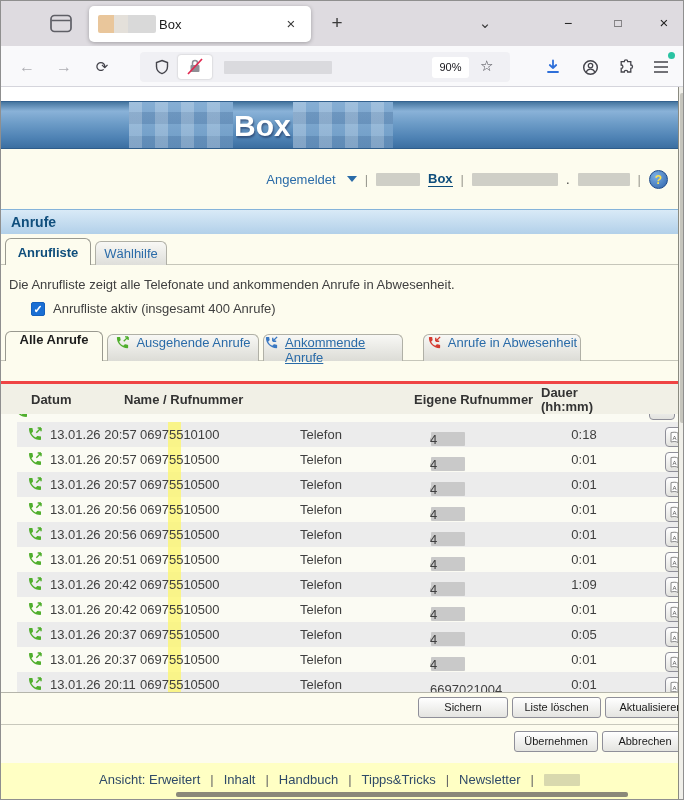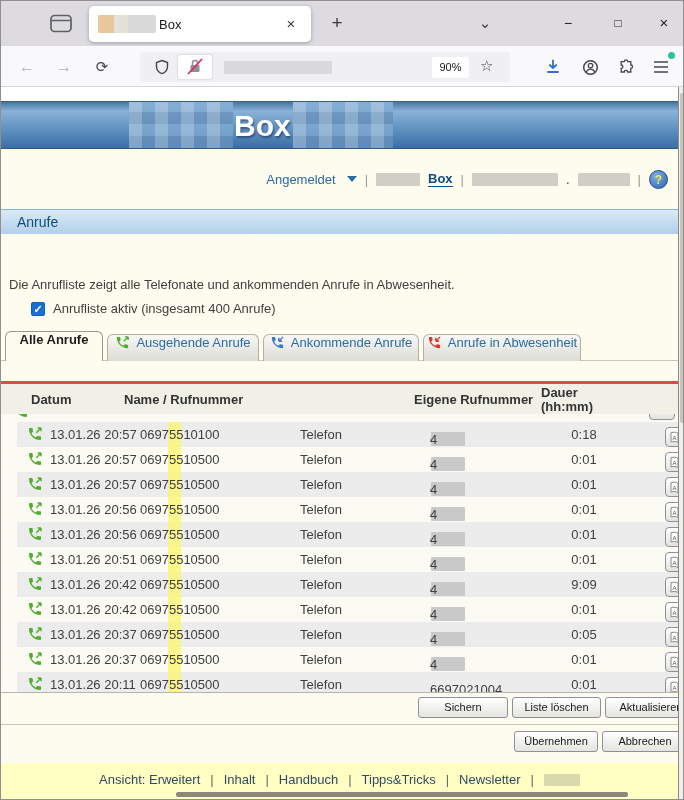--- a/index.html
+++ b/index.html
@@ -62,40 +62,40 @@
   .tri{display:inline-block;width:0;height:0;border-left:5px solid transparent;border-right:5px solid transparent;
      border-top:6px solid #2a6ba8;margin-left:3px;}
   .sep{color:#9a9a90;}
   .blurg{display:inline-block;height:13px;background:#cfcfc7;border-radius:1px;}
   .boxlink{font-weight:bold;color:#0f4e7c;border-bottom:1px solid #0f4e7c;}
   .helpicon{width:19px;height:19px;border-radius:50%;
      background:radial-gradient(circle at 35% 30%,#7cb0e4,#2d62aa);border:1px solid #1d4b8c;
      color:#ffe24a;font-weight:bold;font-size:12px;text-align:center;line-height:18px;}
   .sectionbar{position:absolute;left:0;top:122px;width:677px;height:25px;
      background:linear-gradient(#d9eaf7,#b2d0e9);border-top:1px solid #85b3da;
-     font-weight:normal;font-size:14px;color:#0f4e7c;line-height:25px;padding-left:16px;}
+     font-weight:bold;font-size:14px;color:#0f4e7c;line-height:25px;padding-left:10px;}
   .tabstrip{position:absolute;left:0;top:151px;width:677px;height:27px;}
   .tabstrip .strip-line,.ftabstrip .strip-line{position:absolute;left:0;bottom:0;width:100%;height:1px;background:#c6c6ba;}
   .ptab{position:absolute;border:1px solid #b0b0a6;border-bottom:none;border-radius:6px 6px 0 0;
      background:linear-gradient(#f8f8f5,#dededa);color:#2a6ba8;text-align:center;z-index:1;}
   .ptab.active{background:#fdfcee;color:#0f4e7c;font-weight:bold;border-color:#99998f;z-index:2;}
   .pt1{left:4px;top:0;width:86px;height:27px;line-height:27px;}
   .pt2{left:94px;top:3px;width:72px;height:24px;line-height:24px;}
   .desc{position:absolute;left:8px;top:190px;color:#404040;}
   .checkrow{position:absolute;left:30px;top:214px;display:flex;align-items:center;gap:8px;}
   .checkbox{width:14px;height:14px;background:#1a6fd4;border:1px solid #1460bd;border-radius:2px;
      color:#fff;font-size:11px;font-weight:bold;text-align:center;line-height:13px;}
   .ftabstrip{position:absolute;left:0;top:244px;width:677px;height:30px;}
   .ftab{position:absolute;border:1px solid #b0b0a6;border-bottom:none;border-radius:6px 6px 0 0;
      background:linear-gradient(#f8f8f5,#dcdcd6);color:#2a6ba8;z-index:1;
      display:flex;align-items:flex-start;justify-content:center;gap:6px;}
   .ftab.active{background:#fdfcee;color:#1d1d1d;font-weight:bold;border-color:#99998f;z-index:2;}
   .ft1{left:4px;top:0;width:98px;height:30px;}
   .ft2{left:106px;top:3px;width:152px;height:27px;}
-  .ft3{left:262px;top:3px;width:156px;height:27px;}
+  .ft3{left:262px;top:3px;width:140px;height:27px;text-decoration:underline;}
   .ft4{left:422px;top:3px;width:158px;height:27px;}
   
   .theader{position:absolute;left:0;top:294px;width:677px;height:33px;background:#f1f0e6;
      border-top:3px solid #ef4444;font-weight:bold;color:#333;}
   .th{position:absolute;top:8px;white-space:nowrap;}
   .th-date{left:30px;} .th-name{left:123px;} .th-dev{left:283px;margin-top:34px;} .th-own{left:413px;}
   .th-dur{left:540px;top:2px;line-height:14px;}
   .tbodywrap{position:absolute;left:0;top:327px;width:677px;height:278px;overflow:hidden;background:#fbfbf3;}
   .sliver{position:relative;height:8px;background:#fbfbf3;overflow:hidden;}
   .sliver .tipicon{position:absolute;left:12px;top:-11px;}
@@ -221,20 +221,25 @@
       <span class="sep">|</span>
       <span class="blurg" style="width:86px;"></span>
       <span>.</span>
       <span class="blurg" style="width:52px;"></span>
       <span class="sep">|</span>
       <span class="helpicon">?</span>
     </div>
 
     <div class="sectionbar">Anrufe</div>
 
+    <div class="tabstrip">
+      <div class="strip-line"></div>
+      <div class="ptab pt1 active">Anrufliste</div>
+      <div class="ptab pt2">Wählhilfe</div>
+    </div>
 
     <div class="desc">Die Anrufliste zeigt alle Telefonate und ankommenden Anrufe in Abwesenheit.</div>
 
     <div class="checkrow">
       <span class="checkbox">✓</span>
       <span>Anrufliste aktiv (insgesamt 400 Anrufe)</span>
     </div>
 
     <div class="ftabstrip">
       <div class="strip-line"></div>
@@ -447,21 +452,21 @@
       </svg>
     </span>
     <span class="c-date">13.01.26 20:42</span>
     <span class="c-num">06975510500</span>
     <span class="c-dev">Telefon</span>
     <span class="c-own">
               <span class="c-own-pre">696</span>
               <span class="blur-chip"></span>
               <span class="c-own-suf">4</span>
             </span>
-    <span class="c-dur">9:09</span>
+    <span class="c-dur">1:09</span>
     <span class="bookbtn">
       <svg width="18" height="13" viewBox="0 0 18 13">
         <path d="M9 2.2 C7.4 1 4.6 1 2 1.7 V11 c2.6-.7 5.4-.7 7 .5 1.6-1.2 4.4-1.2 7-.5 V1.7 C13.4 1 10.6 1 9 2.2 Z" fill="#fdfdfd" stroke="#8a8a8a" stroke-width="1"></path>
         <line x1="9" y1="2.2" x2="9" y2="11.5" stroke="#8a8a8a"></line>
         <text x="3.5" y="9" font-size="6" fill="#555" font-family="sans-serif">A</text>
         <text x="11" y="9" font-size="6" fill="#555" font-family="sans-serif">B</text>
       </svg>
     </span>
   </div>
           <div class="crow even">

